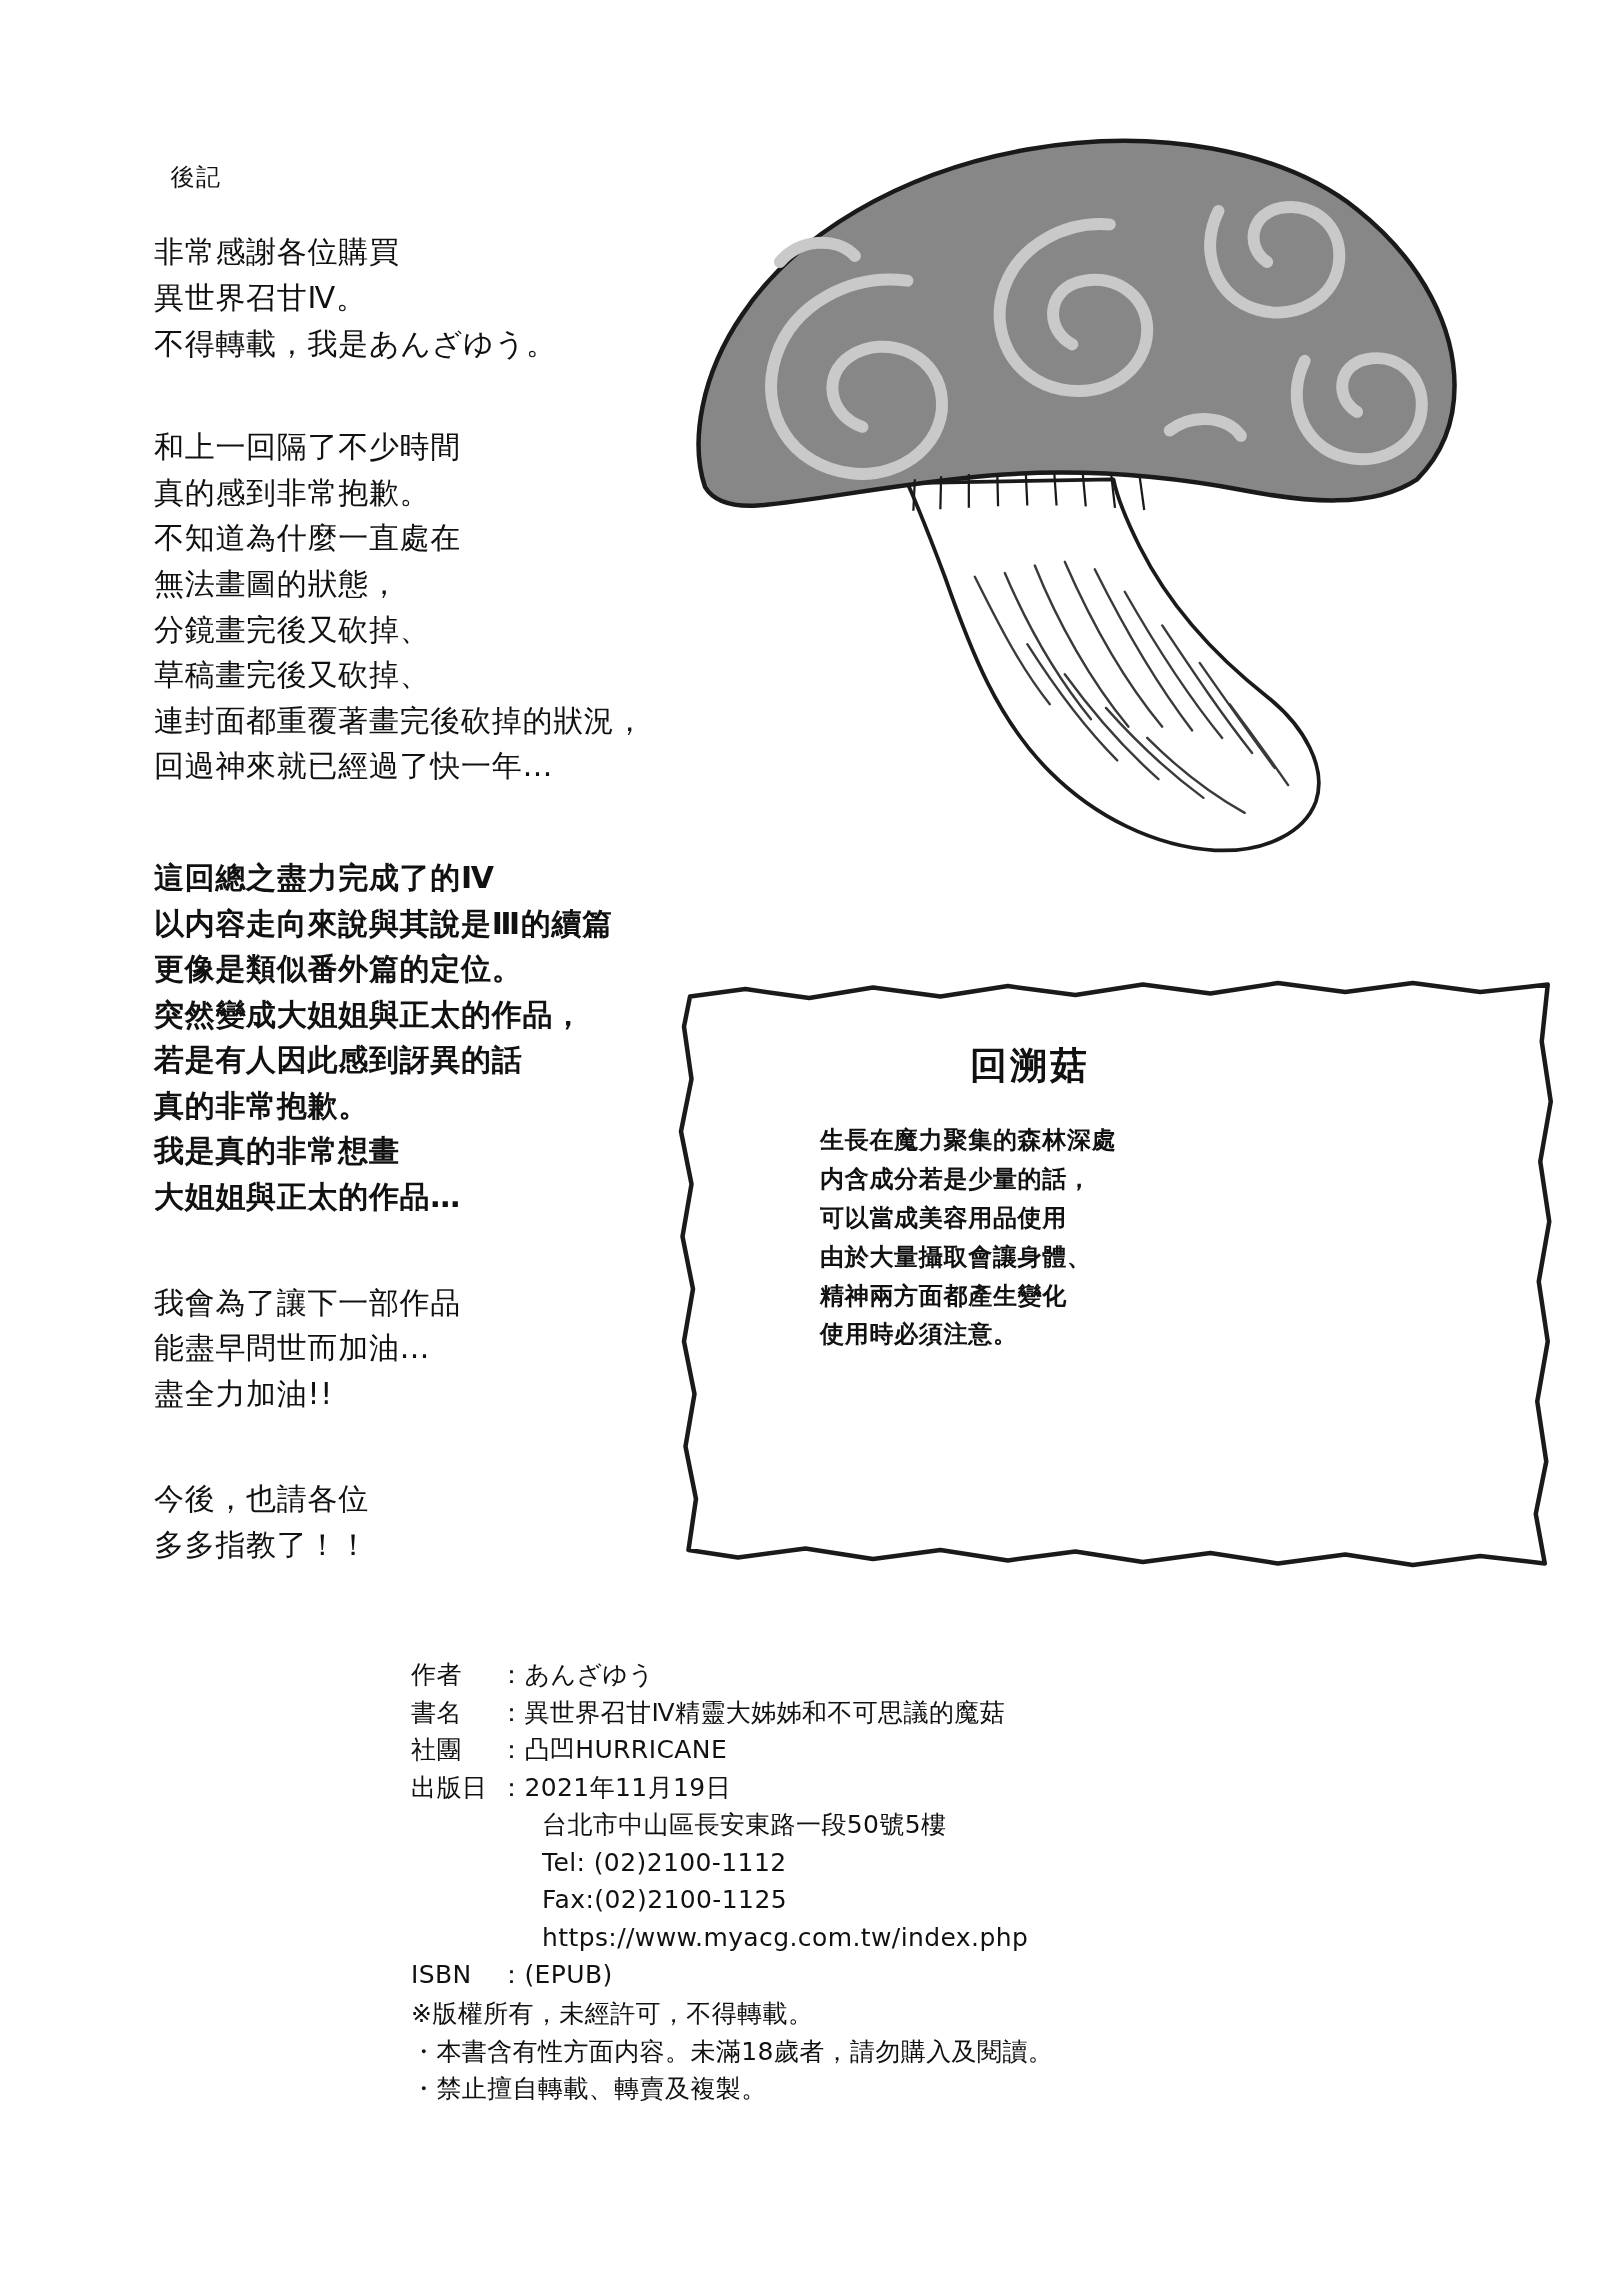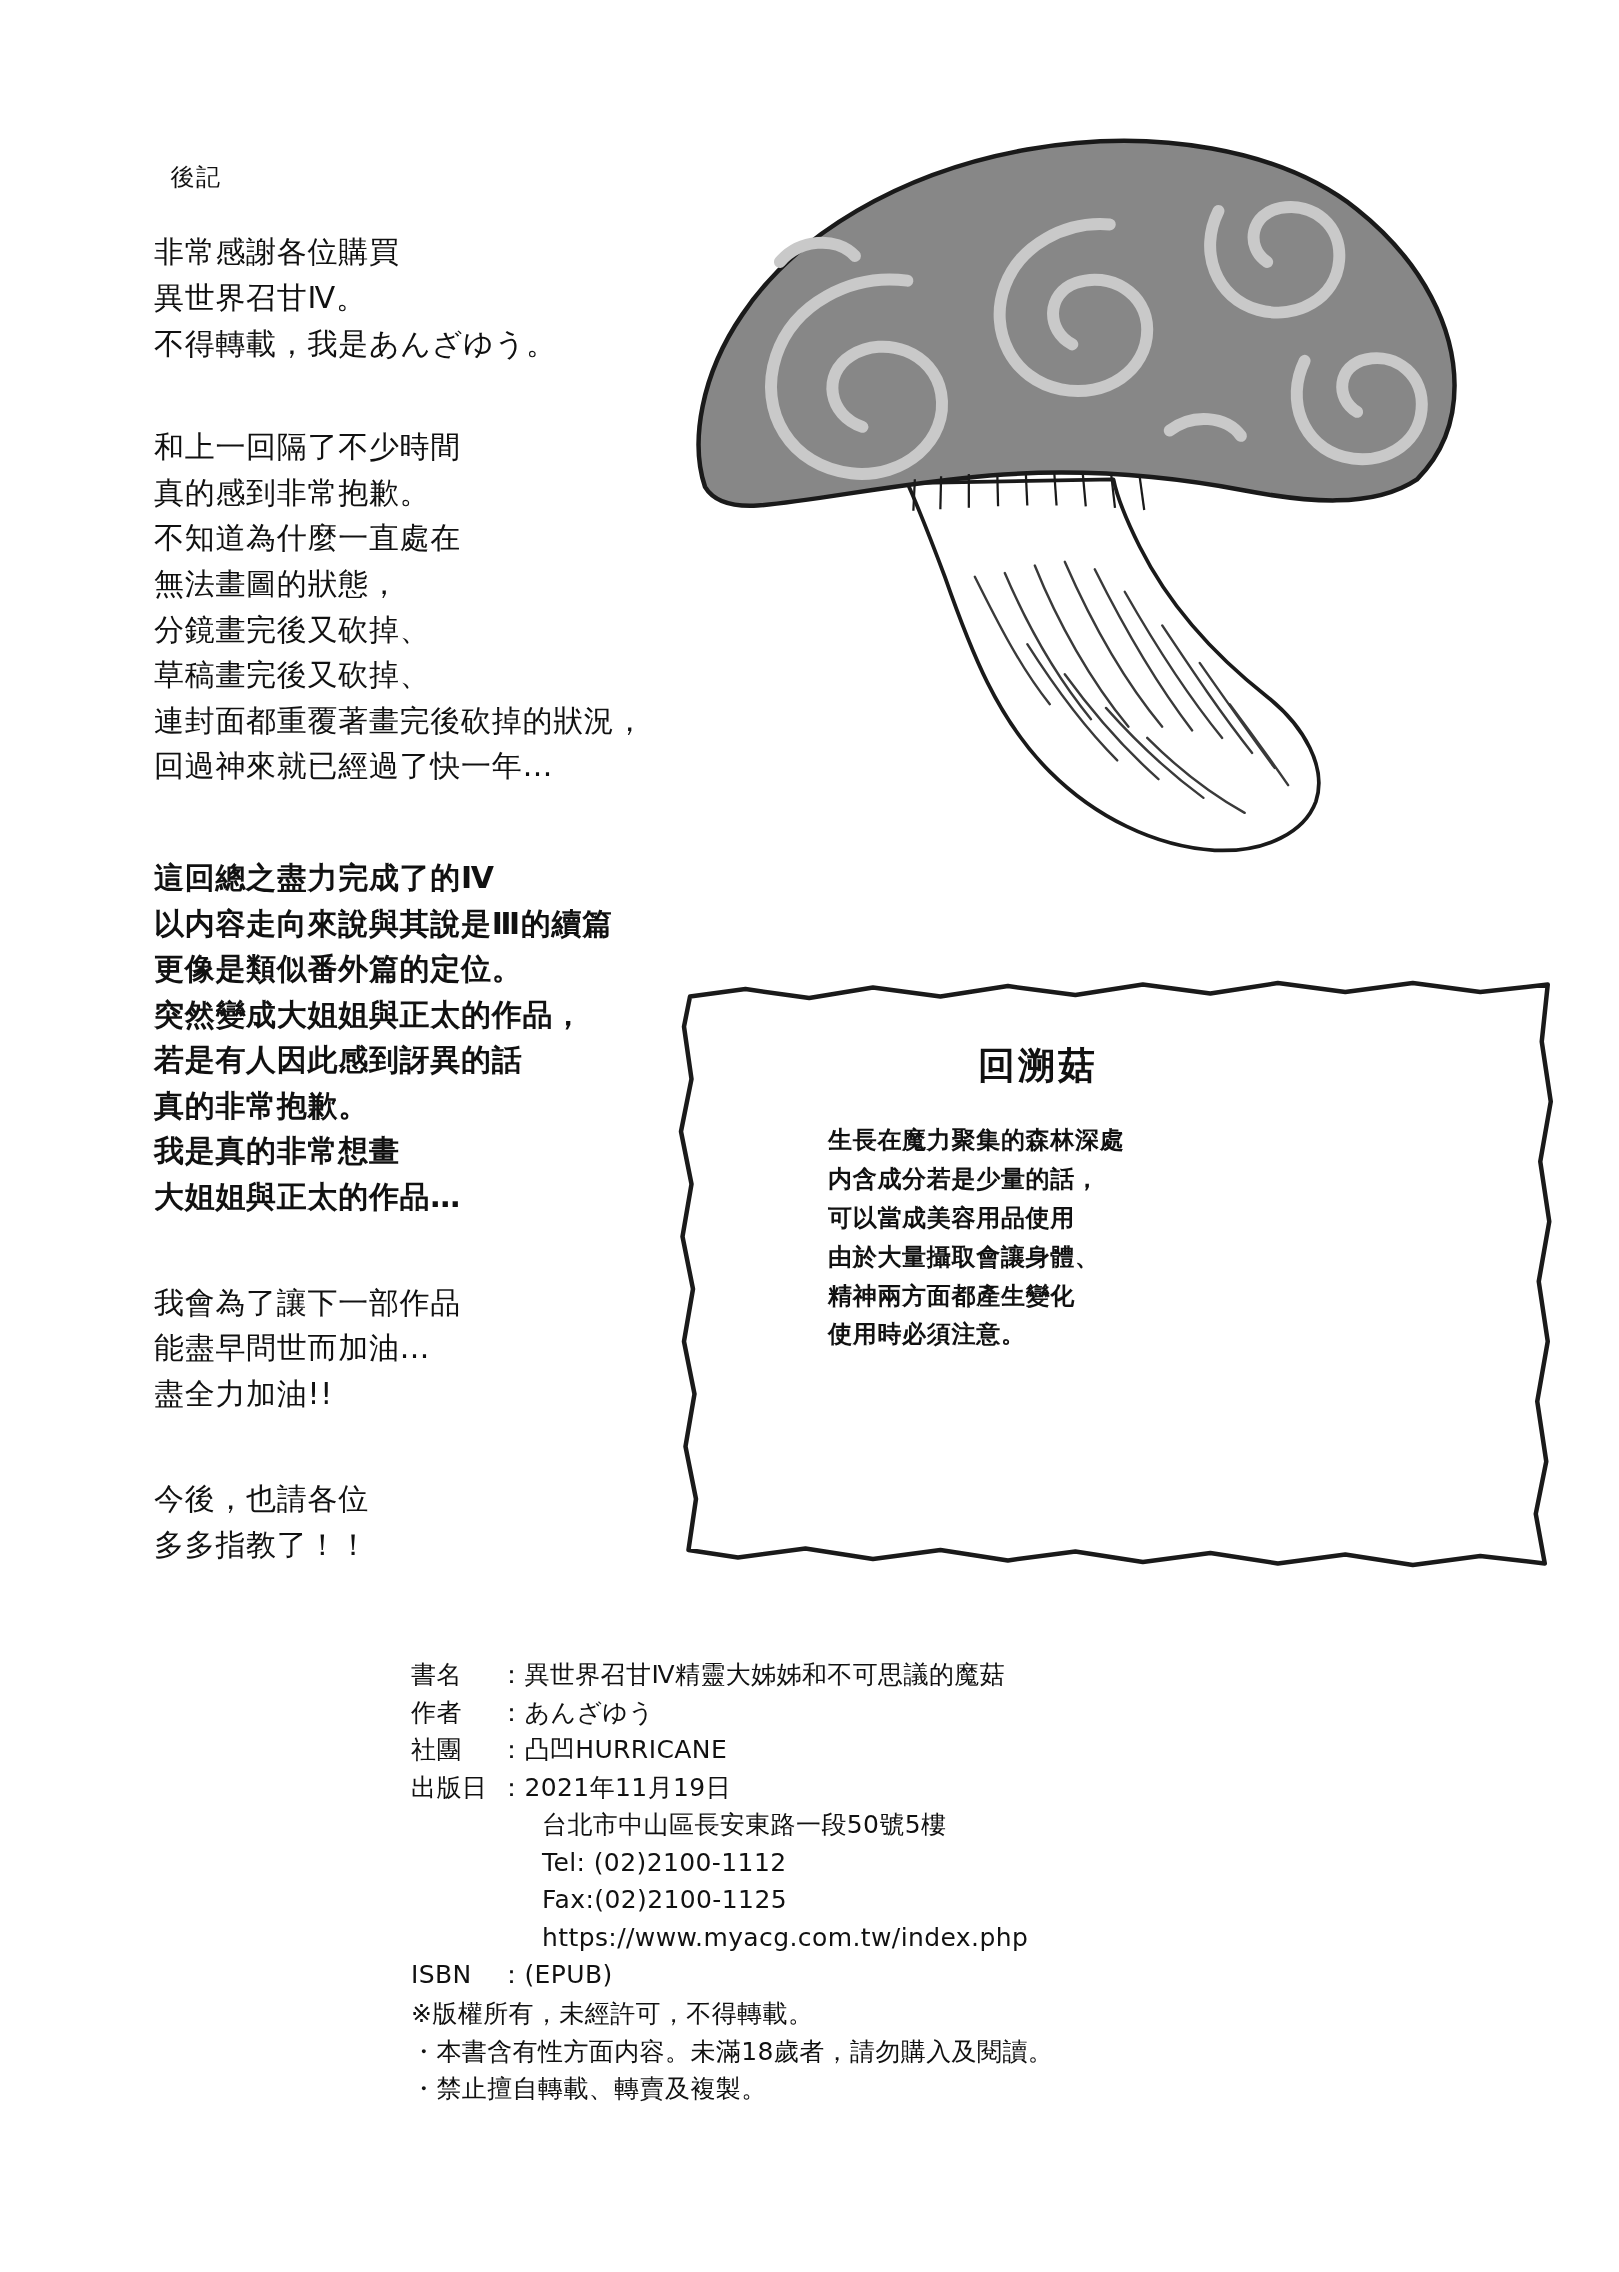--- a/index.html
+++ b/index.html
@@ -60,21 +60,21 @@
     width: 881px;
     height: 600px;
   }
   #note svg {
     position: absolute;
     left: 0;
     top: 0;
   }
   #note .note-inner {
     position: absolute;
-    left: 8px;
+    left: 0;
     top: 0;
     width: 100%;
     height: 100%;
     box-sizing: border-box;
     padding: 67px 52px 0 112px;
   }
   #note .note-title {
     font-size: 37px;
     font-weight: bold;
     letter-spacing: 3px;
@@ -223,22 +223,22 @@
     <div class="note-body">生長在魔力聚集的森林深處
 内含成分若是少量的話，
 可以當成美容用品使用
 由於大量攝取會讓身體、
 精神兩方面都產生變化
 使用時必須注意。</div>
   </div>
 </div>
 
 <div id="colophon">
+  <span class="row"><span class="label">作者</span><span>：</span><span>あんざゆう</span></span>
   <span class="row"><span class="label">書名</span><span>：</span><span>異世界召甘Ⅳ精靈大姊姊和不可思議的魔菇</span></span>
-  <span class="row"><span class="label">作者</span><span>：</span><span>あんざゆう</span></span>
   <span class="row"><span class="label">社團</span><span>：</span><span>凸凹HURRICANE</span></span>
   <span class="row"><span class="label">出版日</span><span>：</span><span>2021年11月19日</span></span>
 
   <span class="indent">台北市中山區長安東路一段50號5樓</span>
   <span class="indent">Tel: (02)2100-1112</span>
   <span class="indent">Fax:(02)2100-1125</span>
   <span class="indent">https://www.myacg.com.tw/index.php</span>
 
   <span class="row"><span class="label">ISBN</span><span>：</span><span>(EPUB)</span></span>
 

